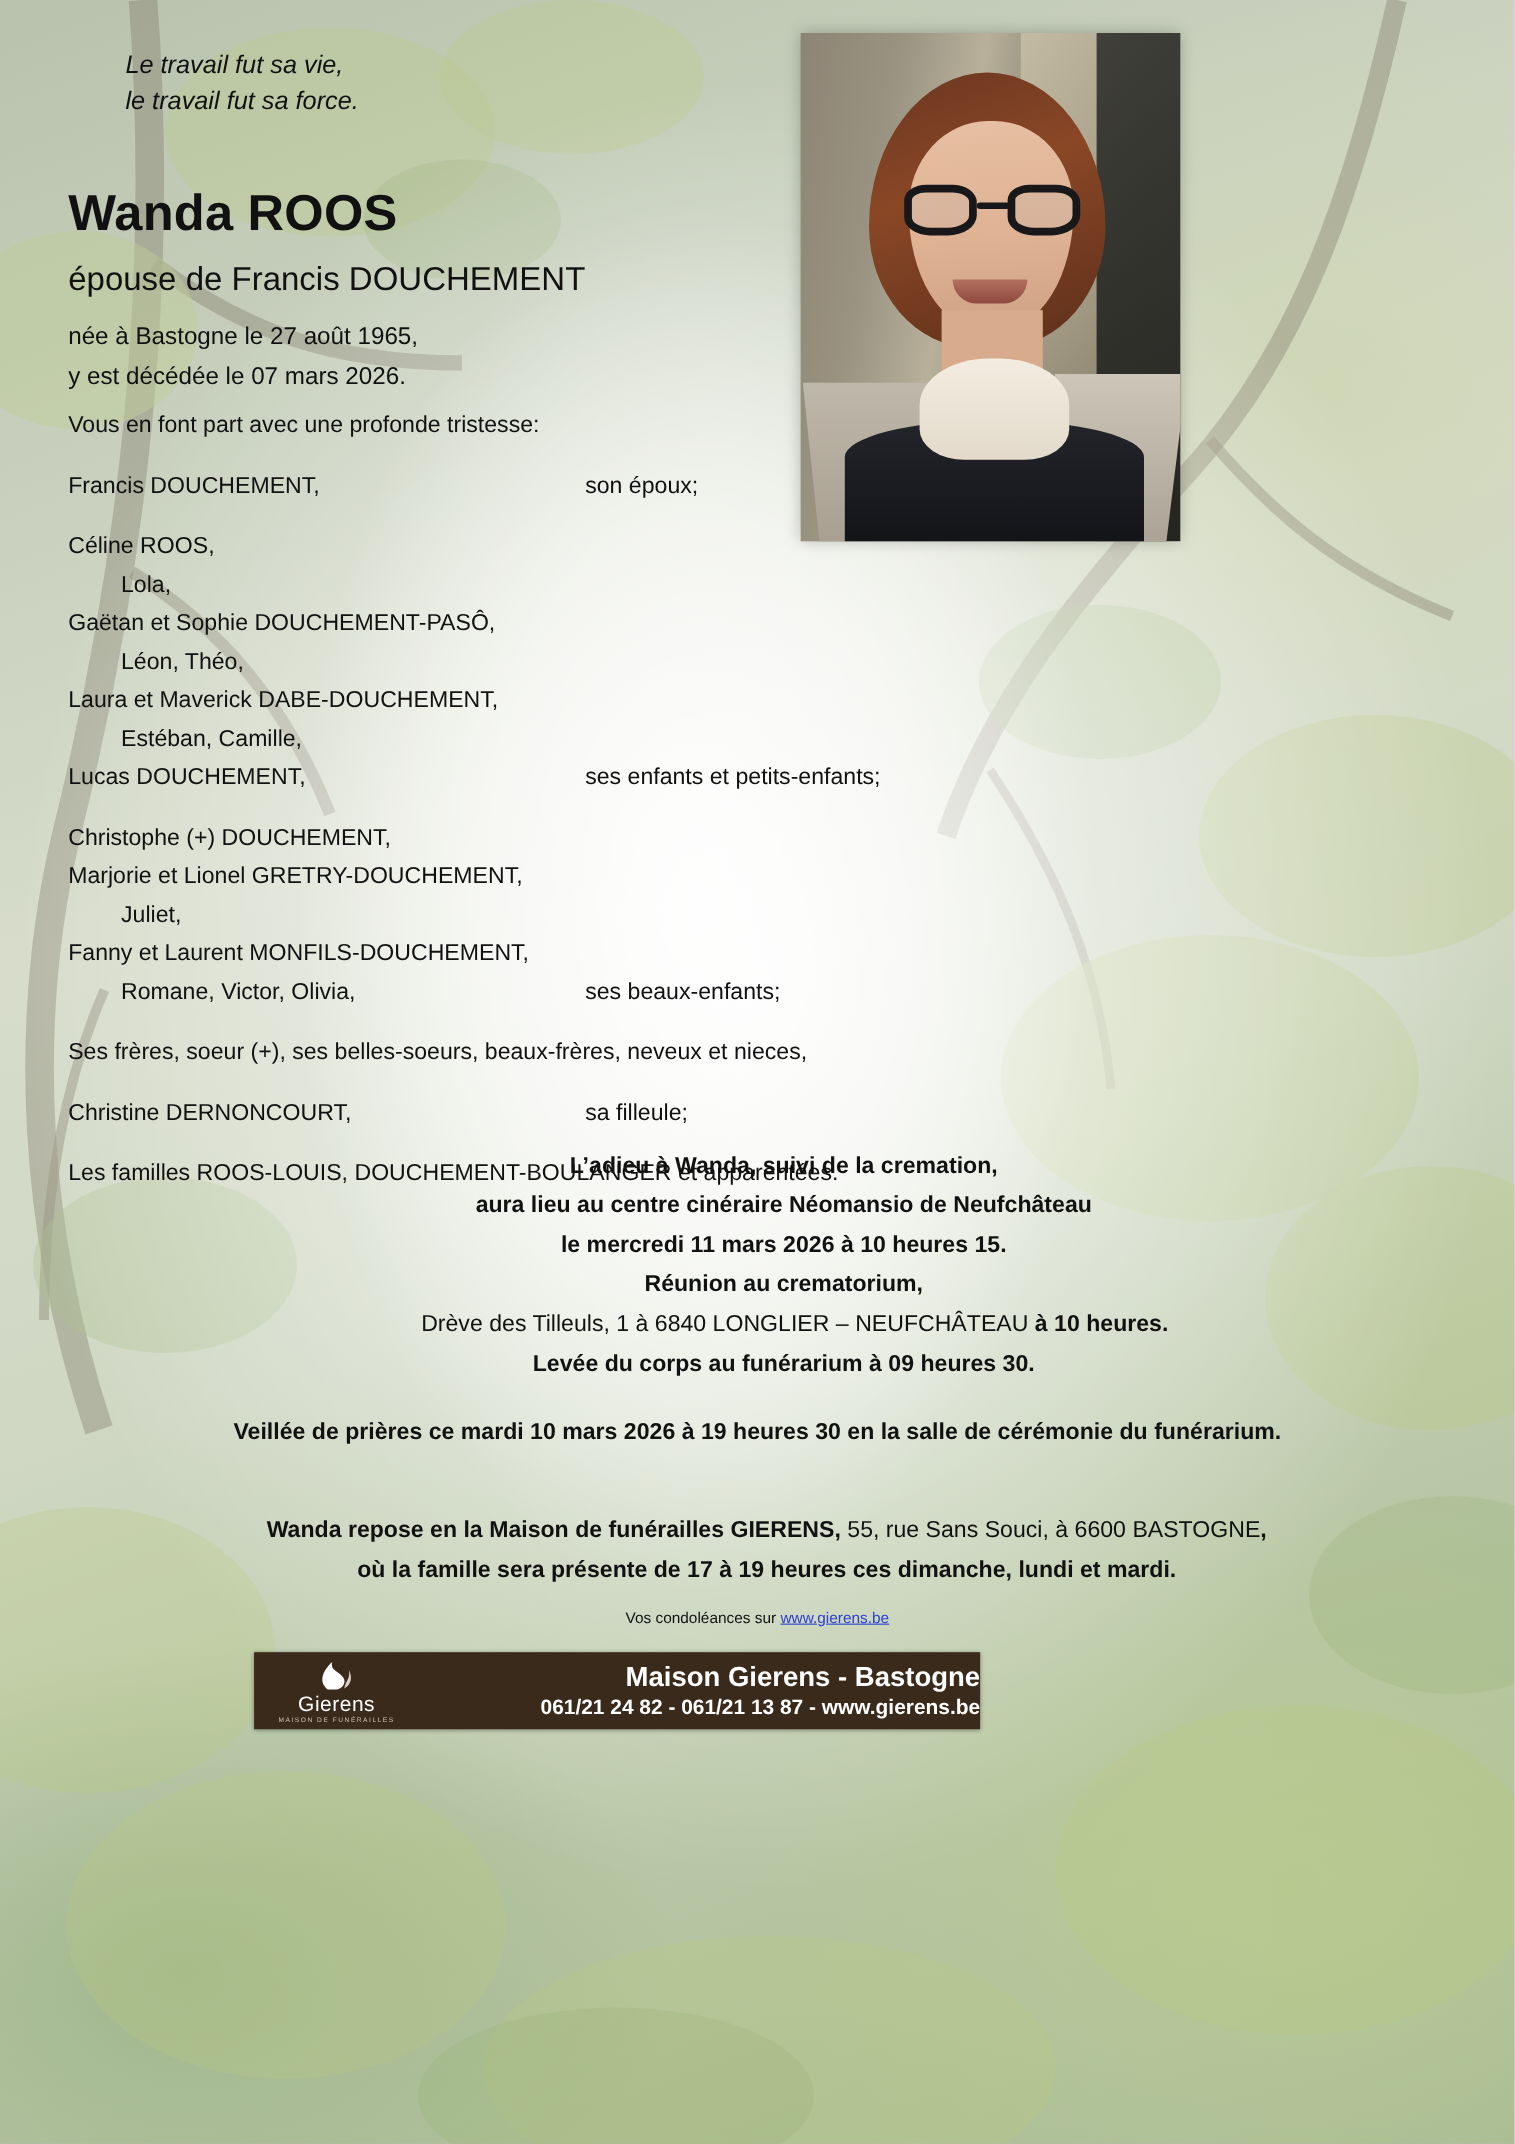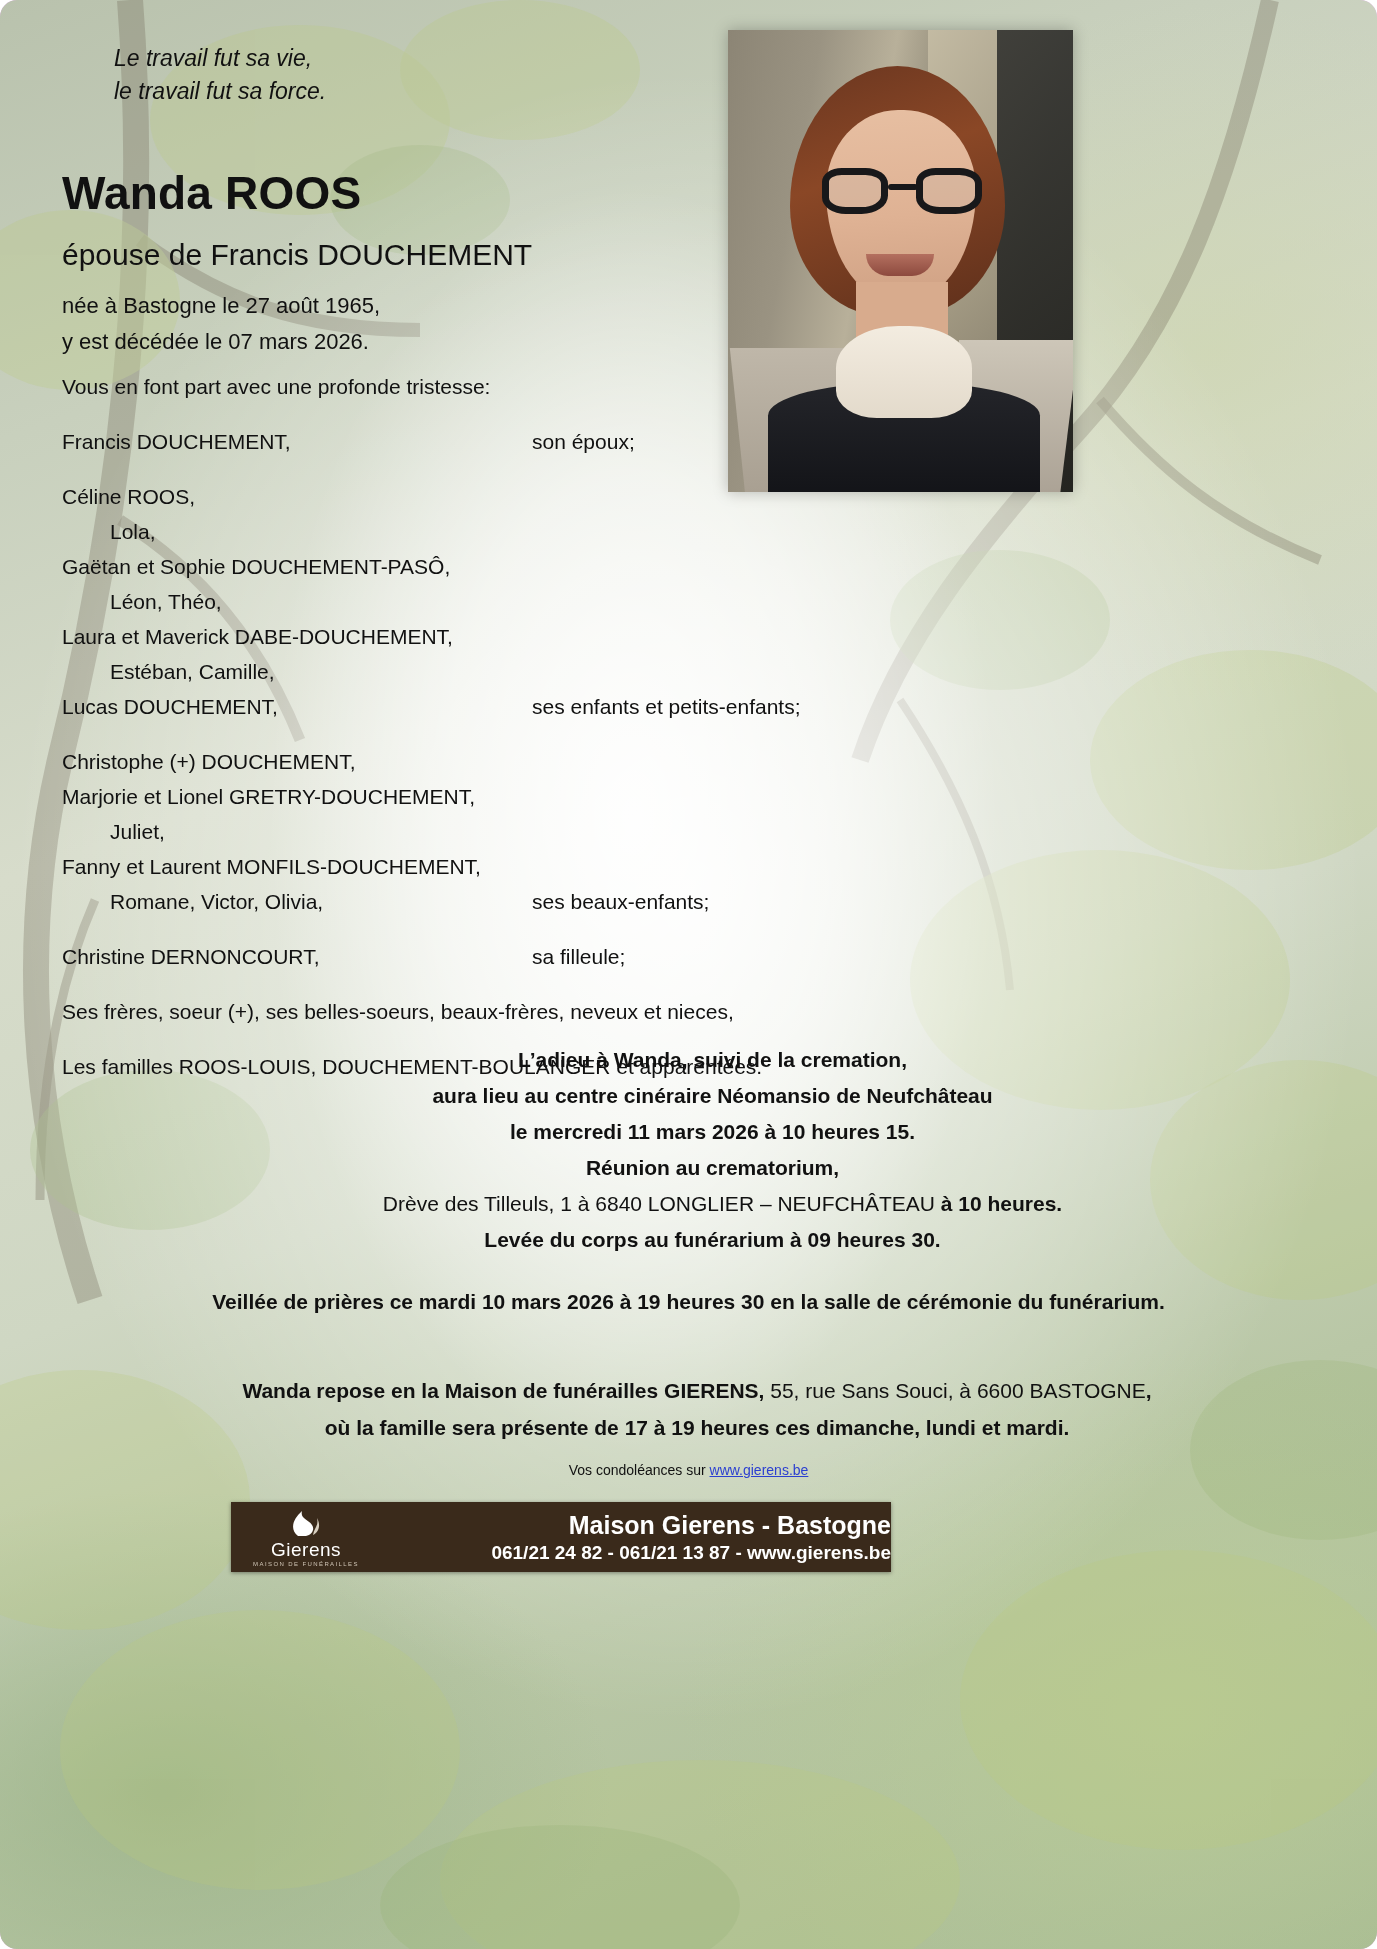--- a/index.html
+++ b/index.html
@@ -12,21 +12,20 @@
     font-family: "Liberation Sans", sans-serif;
     color: #111;
     overflow: hidden;
   }
   .page {
     position: relative;
     width: 1377px;
     height: 1949px;
     overflow: hidden;
     background: #f0abfc;
-    border-radius: 17px;
   }
   
   .bg {
     position: absolute;
     inset: 0;
     background:
       radial-gradient(ellipse 520px 900px at 46% 42%, rgba(255,255,255,0.92) 0%, rgba(255,255,255,0.55) 38%, rgba(255,255,255,0.0) 70%),
       radial-gradient(ellipse 700px 520px at 85% 88%, rgba(186,205,150,0.75) 0%, rgba(186,205,150,0.0) 70%),
       radial-gradient(ellipse 620px 420px at 12% 92%, rgba(150,176,132,0.70) 0%, rgba(150,176,132,0.0) 72%),
       radial-gradient(ellipse 600px 500px at 88% 18%, rgba(206,214,176,0.70) 0%, rgba(206,214,176,0.0) 70%),
@@ -387,24 +386,24 @@
           <div class="fam-line"><span>Lucas DOUCHEMENT,</span><span class="rel">ses enfants et petits-enfants;</span></div>
         </div>
         <div class="fam-group">
           <div class="fam-line"><span>Christophe (+) DOUCHEMENT,</span></div>
           <div class="fam-line"><span>Marjorie et Lionel GRETRY-DOUCHEMENT,</span></div>
           <div class="fam-line indent"><span>Juliet,</span></div>
           <div class="fam-line"><span>Fanny et Laurent MONFILS-DOUCHEMENT,</span></div>
           <div class="fam-line indent"><span>Romane, Victor, Olivia,</span><span class="rel">ses beaux-enfants;</span></div>
         </div>
         <div class="fam-group">
+          <div class="fam-line"><span>Ses frères, soeur (+), ses belles-soeurs, beaux-frères, neveux et nieces,</span></div>
+        </div>
+        <div class="fam-group">
           <div class="fam-line"><span>Christine DERNONCOURT,</span><span class="rel">sa filleule;</span></div>
-        </div>
-        <div class="fam-group">
-          <div class="fam-line"><span>Ses frères, soeur (+), ses belles-soeurs, beaux-frères, neveux et nieces,</span></div>
         </div>
         <div class="fam-group">
           <div class="fam-line"><span>Les familles ROOS-LOUIS, DOUCHEMENT-BOULANGER et apparentées.</span></div>
         </div>
       </div>
 
     <div class="ceremony">
       <div>L’adieu à Wanda, suivi de la cremation,</div>
       <div>aura lieu au centre cinéraire Néomansio de Neufchâteau</div>
       <div>le mercredi 11 mars 2026 à 10 heures 15.</div>

